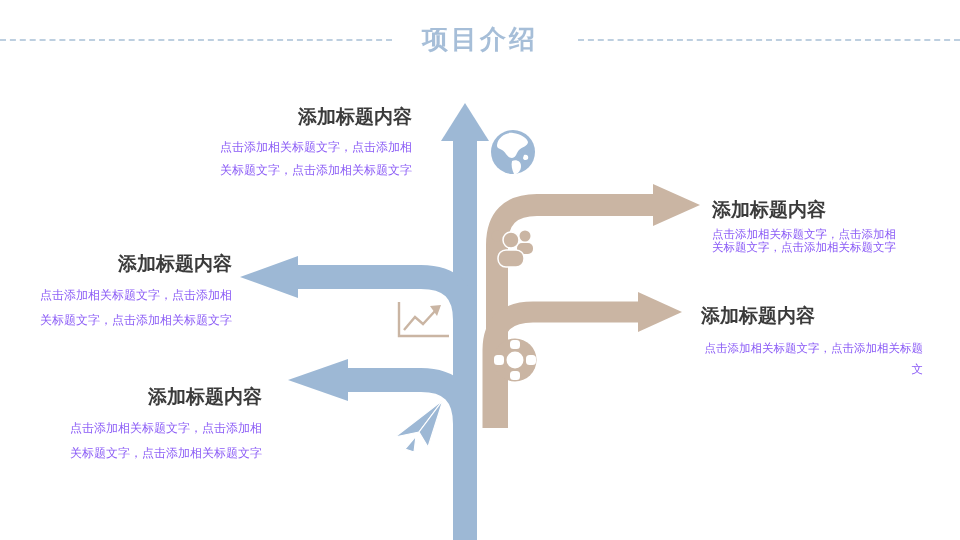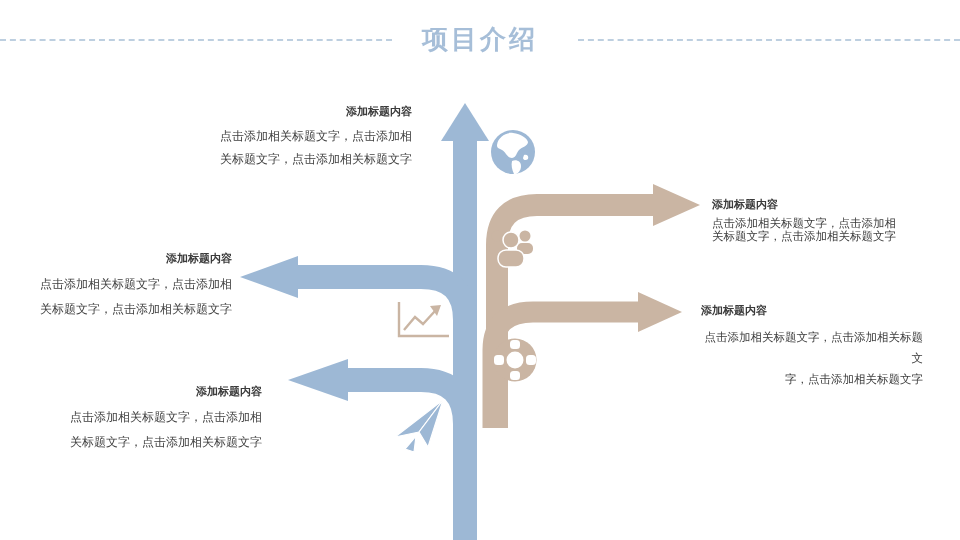--- a/index.html
+++ b/index.html
@@ -10,22 +10,22 @@
   }
   .slide-title{
     position:absolute;left:0;right:0;top:22px;text-align:center;
     font-size:26px;font-weight:bold;color:#a6bed8;letter-spacing:3px;
   }
   .dash{position:absolute;top:39px;height:0;border-top:2px dashed #bdcfe0;}
   .dash-left{left:0;width:392px;}
   .dash-right{left:578px;width:382px;}
   .diagram{position:absolute;left:0;top:0;width:960px;height:540px;}
   .block{position:absolute;}
-  .block-title{font-size:11px;font-weight:bold;color:#3b3b3b;margin-bottom:6px;}
-  .block-body{font-size:12px;color:#404040;}
+  .block-title{font-size:19px;font-weight:bold;color:#3b3b3b;margin-bottom:6px;}
+  .block-body{font-size:12px;color:#8b5cf6;}
   .align-right{text-align:right;}
   .align-left{text-align:left;}
   .b1{right:548px;top:104px;width:215px;}
   .b1 .block-body{line-height:23px;}
   .b2{right:728px;top:251px;width:220px;}
   .b2 .block-body{line-height:25px;}
   .b3{right:698px;top:384px;width:220px;}
   .b3 .block-body{line-height:25px;}
   .b4{left:712px;top:197px;width:215px;}
   .b4 .block-title{margin-bottom:5px;}
@@ -125,21 +125,20 @@
 
   <div class="block b2 align-right">
     <div class="block-title">添加标题内容</div>
     <div class="block-body">点击添加相关标题文字，点击添加相</div>
     <div class="block-body">关标题文字，点击添加相关标题文字</div>
   </div>
 
   <div class="block b5 align-left">
     <div class="block-title">添加标题内容</div>
     <div class="block-body">点击添加相关标题文字，点击添加相关标题文</div>
-    <div class="block-body">字，点击添加相关标题文字</div>
   </div>
 
   <div class="block b3 align-right">
     <div class="block-title">添加标题内容</div>
     <div class="block-body">点击添加相关标题文字，点击添加相</div>
     <div class="block-body">关标题文字，点击添加相关标题文字</div>
   </div>
 
 </div>
 

